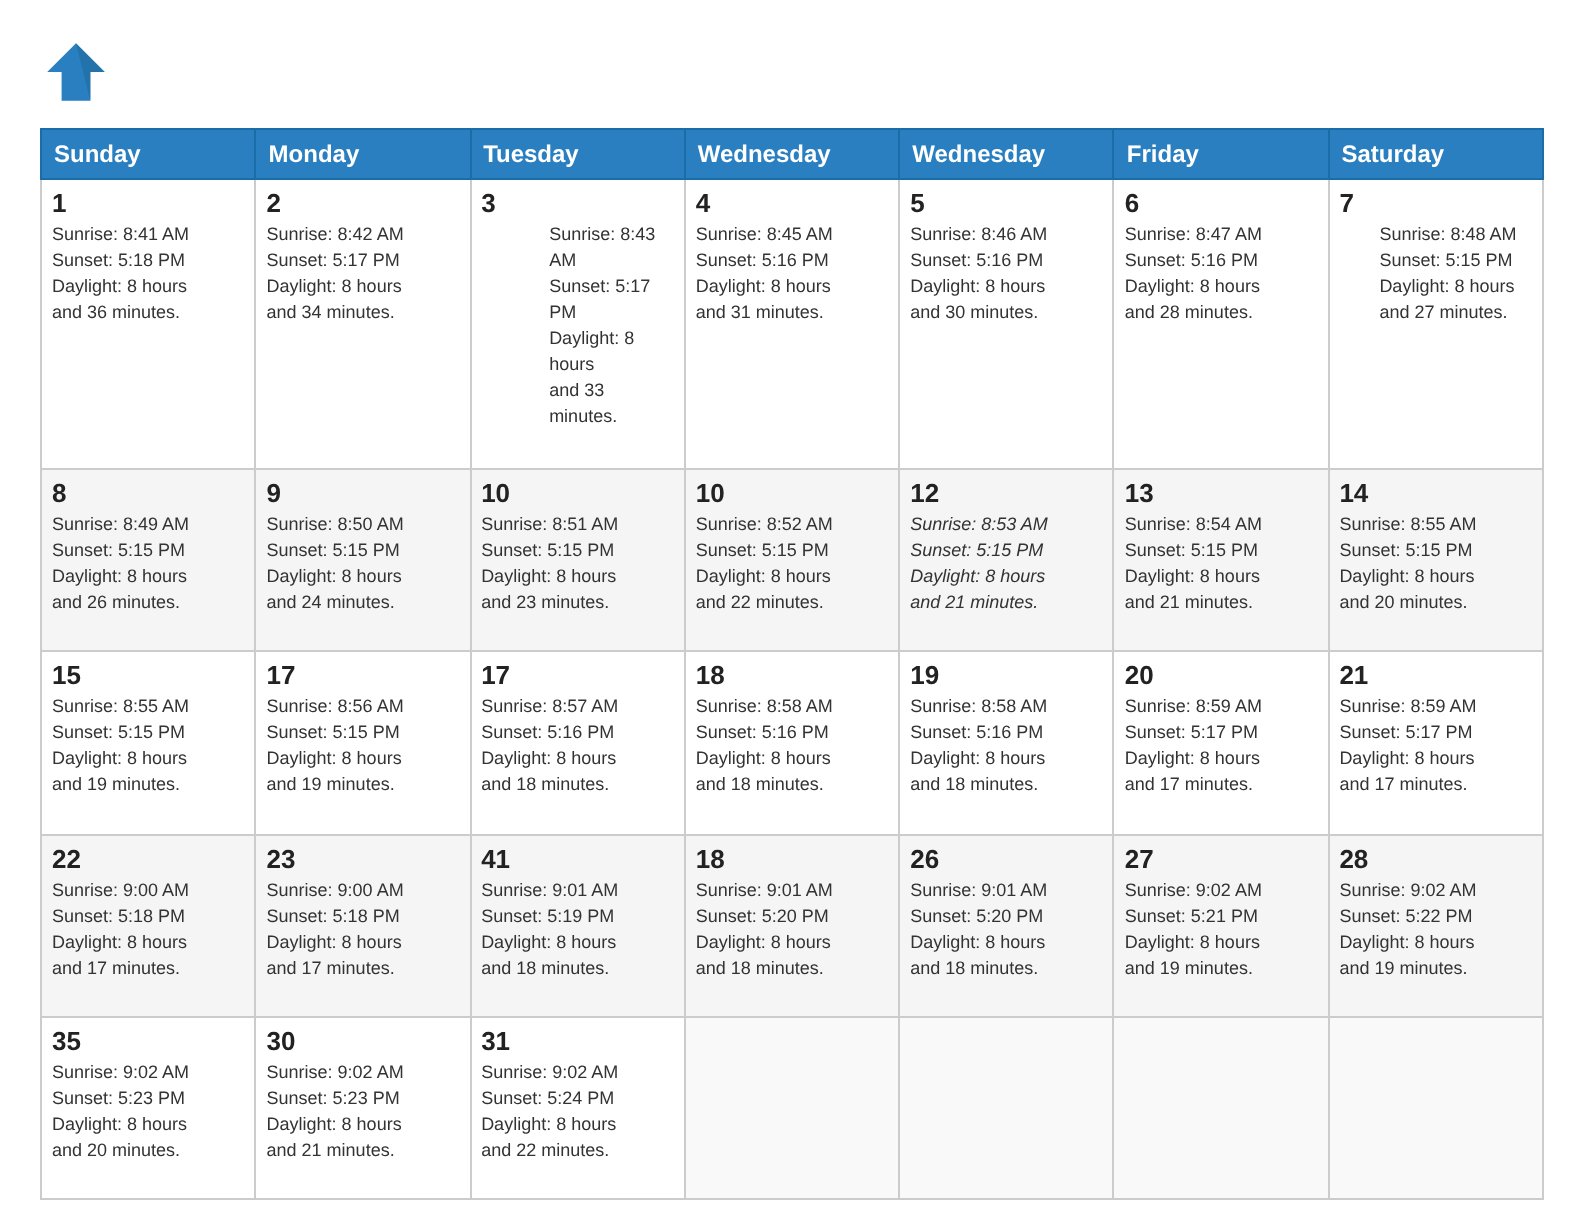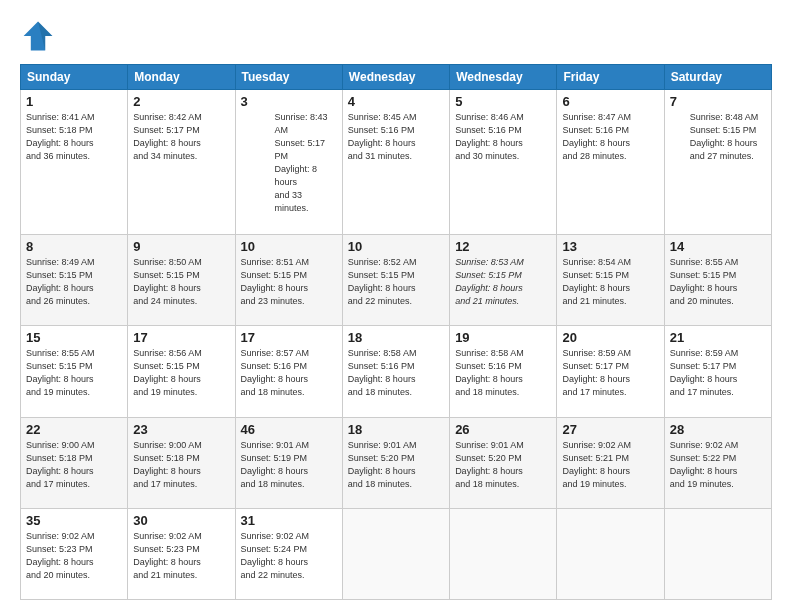--- a/index.html
+++ b/index.html
@@ -301,21 +301,21 @@
 and 17 minutes.</div>
           </td>
           <td>
             <span class="day-number">23</span>
             <div class="day-info" style="white-space: pre-line;">Sunrise: 9:00 AM
 Sunset: 5:18 PM
 Daylight: 8 hours
 and 17 minutes.</div>
           </td>
           <td>
-            <span class="day-number">46</span>
+            <span class="day-number">41</span>
             <div class="day-info" style="white-space: pre-line;">Sunrise: 9:01 AM
 Sunset: 5:19 PM
 Daylight: 8 hours
 and 18 minutes.</div>
           </td>
           <td>
             <span class="day-number">18</span>
             <div class="day-info" style="white-space: pre-line;">Sunrise: 9:01 AM
 Sunset: 5:20 PM
 Daylight: 8 hours

